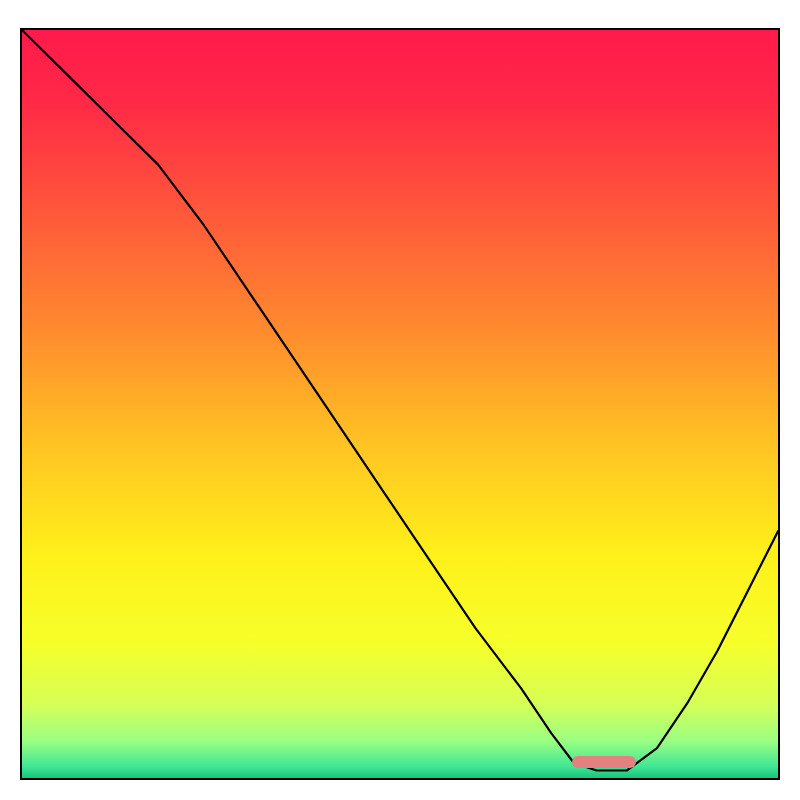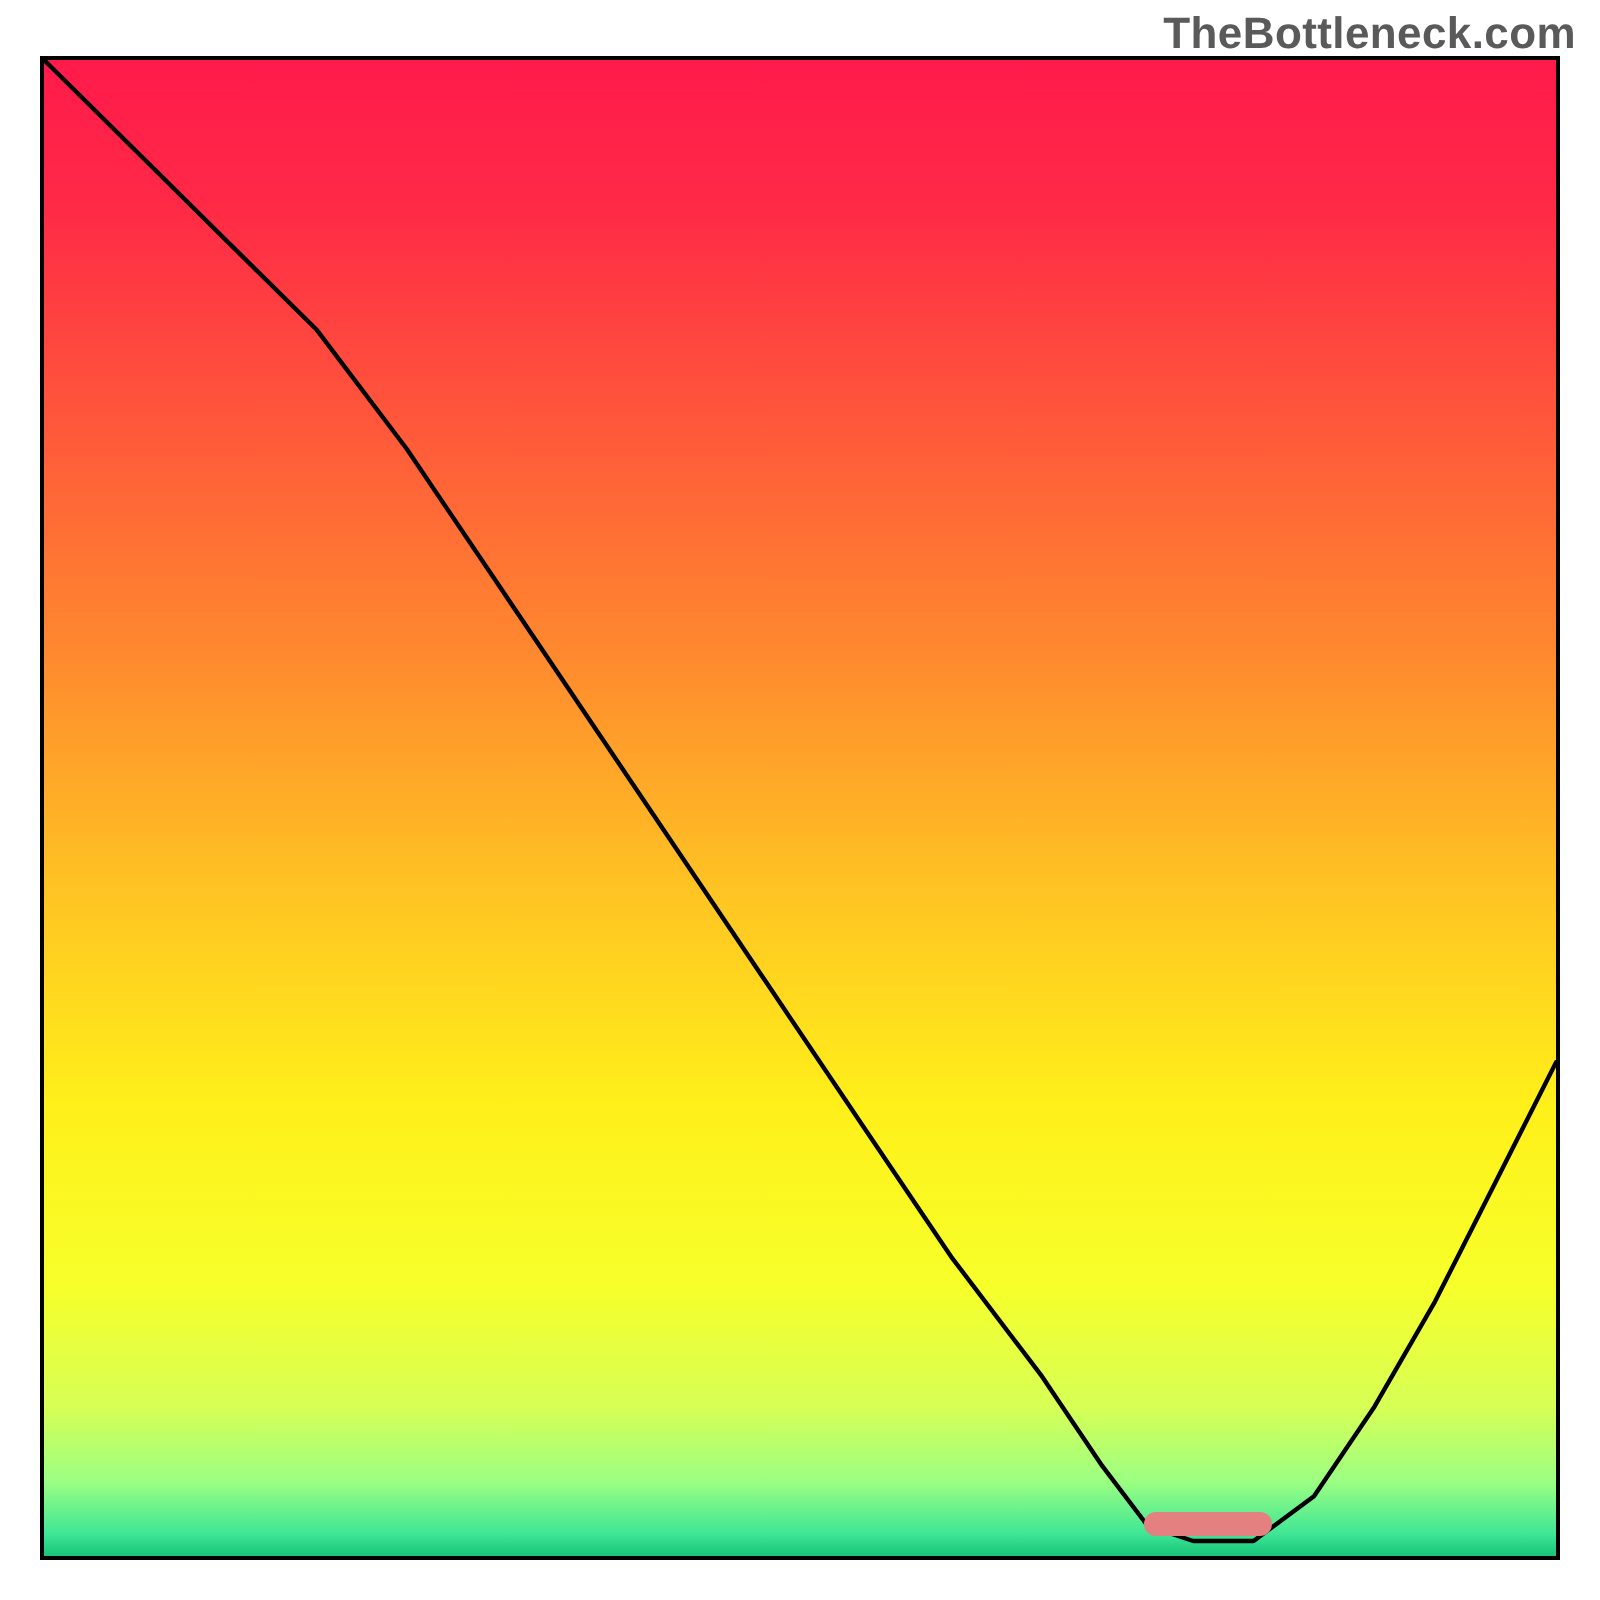--- a/index.html
+++ b/index.html
@@ -46,21 +46,20 @@
     position: absolute;
     height: 12px;
     border-radius: 6px;
     background: #e48080;
   }
 </style>
 </head>
 <body>
 <div class="container">
 
-  <div class="watermark">TheBottleneck.com</div>
 
   <div class="plot-frame">
 
     <svg class="fill" viewBox="0 0 756 748" preserveAspectRatio="none">
       <defs>
         <linearGradient id="bg" x1="0" y1="0" x2="0" y2="1">
 
         <stop offset="0.00%" stop-color="#ff1a4b"></stop>
             <stop offset="10.00%" stop-color="#ff2a46"></stop>
             <stop offset="25.00%" stop-color="#ff5a3a"></stop>

